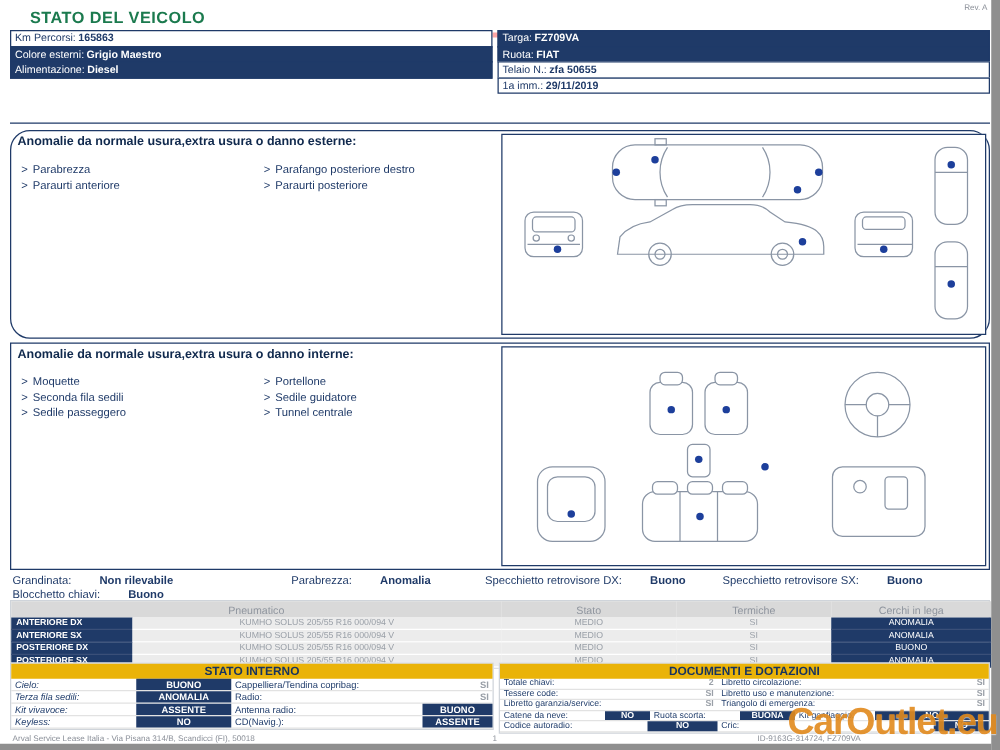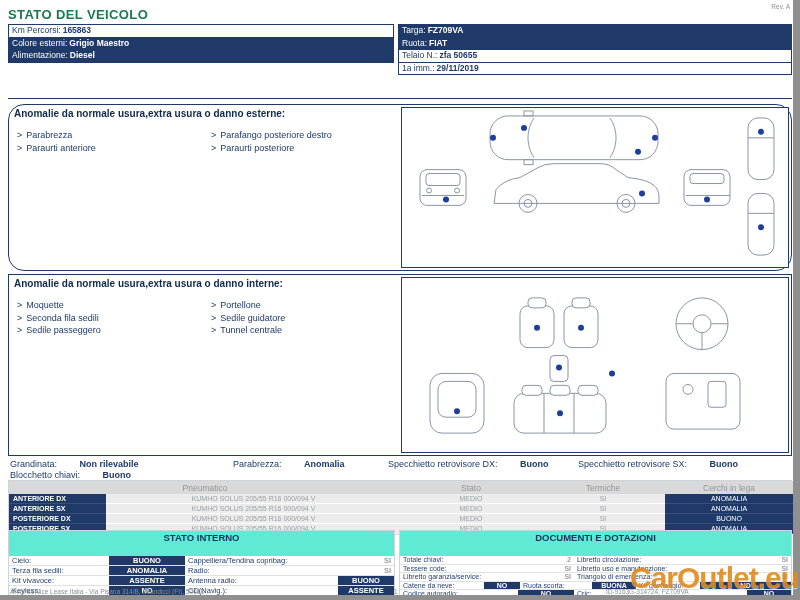--- a/index.html
+++ b/index.html
@@ -1,20 +1,20 @@
 <!DOCTYPE html>
 <html><head>
 <meta charset="utf-8">
 <style>
   * { margin:0; padding:0; box-sizing:border-box; }
   html,body { width:800px; height:600px; }
   body { font-family:"Liberation Sans", sans-serif; background:#ffffff; }
   #page { position:relative; width:800px; height:600px; background:#fff; overflow:hidden; color:#1f3a68; }
 
-  .title-block { position:absolute; left:8px; top:5px; width:386px; border-bottom:4px solid #fca5a5; padding-bottom:3px; }
+  .title-block { position:absolute; left:24px; top:5px; width:386px; border-bottom:4px solid #fca5a5; padding-bottom:3px; }
   .title { font-size:13px; font-weight:bold; color:#1b7a4e; letter-spacing:0.4px; }
   .rev { position:absolute; right:10px; top:3px; font-size:6.5px; color:#8a8f98; }
 
   .fields { position:absolute; top:24px;border-radius:17px; }
   .fields.left  { left:8px;   width:386px; }
   .fields.right { left:398px; width:394px; }
   .f-row { position:relative; border:1px solid #1f3a68; margin-top:-1px; padding:1px 3px; font-size:8.5px; line-height:9.5px; min-height:12px; background:#fff; color:#1f3a68; }
   .f-row:first-child { margin-top:0; }
   .f-row.dark { background:#1f3a68; color:#fff; }
   .f-row .lbl { margin-right:2px; }
@@ -42,28 +42,28 @@
   .tyres .h { background:#d9d9d9; color:#8f959e; font-size:8.5px; text-align:center; padding:1.5px 0; }
   .tyres .h.pneu { grid-column:1/3; }
   .tyres .c { font-size:7px; line-height:7px; padding:1px 0; }
   .c-pos { background:#1f3a68; color:#fff; font-weight:bold; padding-left:4px !important; border-bottom:1px solid #3a4f78; }
   .c-mid { background:#ececec; color:#9aa0a8; text-align:center; border-bottom:1px solid #fff; }
   .c-cer { background:#1f3a68; color:#fff; text-align:center; border-bottom:1px solid #3a4f78; }
 
   .btable { position:absolute; top:530px; background:#fff; border:1px solid #cfd4da; }
   .btable.left  { left:8px;   width:387px; }
   .btable.right { left:399px; width:393px; }
-  .bt-head { background:#5eead4; color:#17335f; font-weight:bold; text-align:center; font-size:9.5px; padding:1px 0 13px; }
+  .bt-head { background:#eab308; color:#17335f; font-weight:bold; text-align:center; font-size:9.5px; padding:1px 0 0; }
   .bt-row { display:flex; align-items:stretch; border-bottom:1px solid #e2e2e2; }
   .btable.left  .bt-row { height:10px;  line-height:10px;  font-size:7.5px; }
   .btable.right .bt-row { height:8.5px; line-height:8.5px; font-size:7px; }
   .bt-label { color:#24406e; padding-left:3px; white-space:nowrap; overflow:hidden; }
   .bt-val { text-align:right; padding-right:3px; color:#9aa0a8; font-weight:bold; white-space:nowrap; }
   .bt-val.chip { background:#1f3a68; color:#fff; text-align:center; padding:0 2px; }
-  .btable.left  .l1{flex:0 0 100px;} .btable.left  .v1{flex:0 0 76px;} .btable.left  .l2{flex:1;} .btable.left  .v2{flex:0 0 56px;}
+  .btable.left  .l1{flex:0 0 100px;font-style:italic;} .btable.left  .v1{flex:0 0 76px;} .btable.left  .l2{flex:1;} .btable.left  .v2{flex:0 0 56px;}
   .btable.right .l1{flex:0 0 118px;} .btable.right .v1{flex:0 0 56px;} .btable.right .l2{flex:1;} .btable.right .v2{flex:0 0 44px;}
   .btable.right .l3a{flex:0 0 84px;} .btable.right .v3a{flex:0 0 36px;} .btable.right .l3b{flex:0 0 72px;}
   .btable.right .v3b{flex:0 0 44px;} .btable.right .l3c{flex:0 0 64px;} .btable.right .v3c{flex:1;}
 
   .footer { position:absolute; top:588px; left:0; width:800px; font-size:6.5px; color:#8a8f98; }
   .footer .company { position:absolute; left:10px; }
   .footer .page-num { position:absolute; left:394px; }
   .footer .doc-id { position:absolute; left:606px; }
 
   .watermark { position:absolute; right:2px; top:561px; font-size:30px; font-weight:bold; letter-spacing:-1px; color:#e28a1d; opacity:0.9; text-shadow:0 1px 1px rgba(255,255,255,0.7); z-index:10; }

